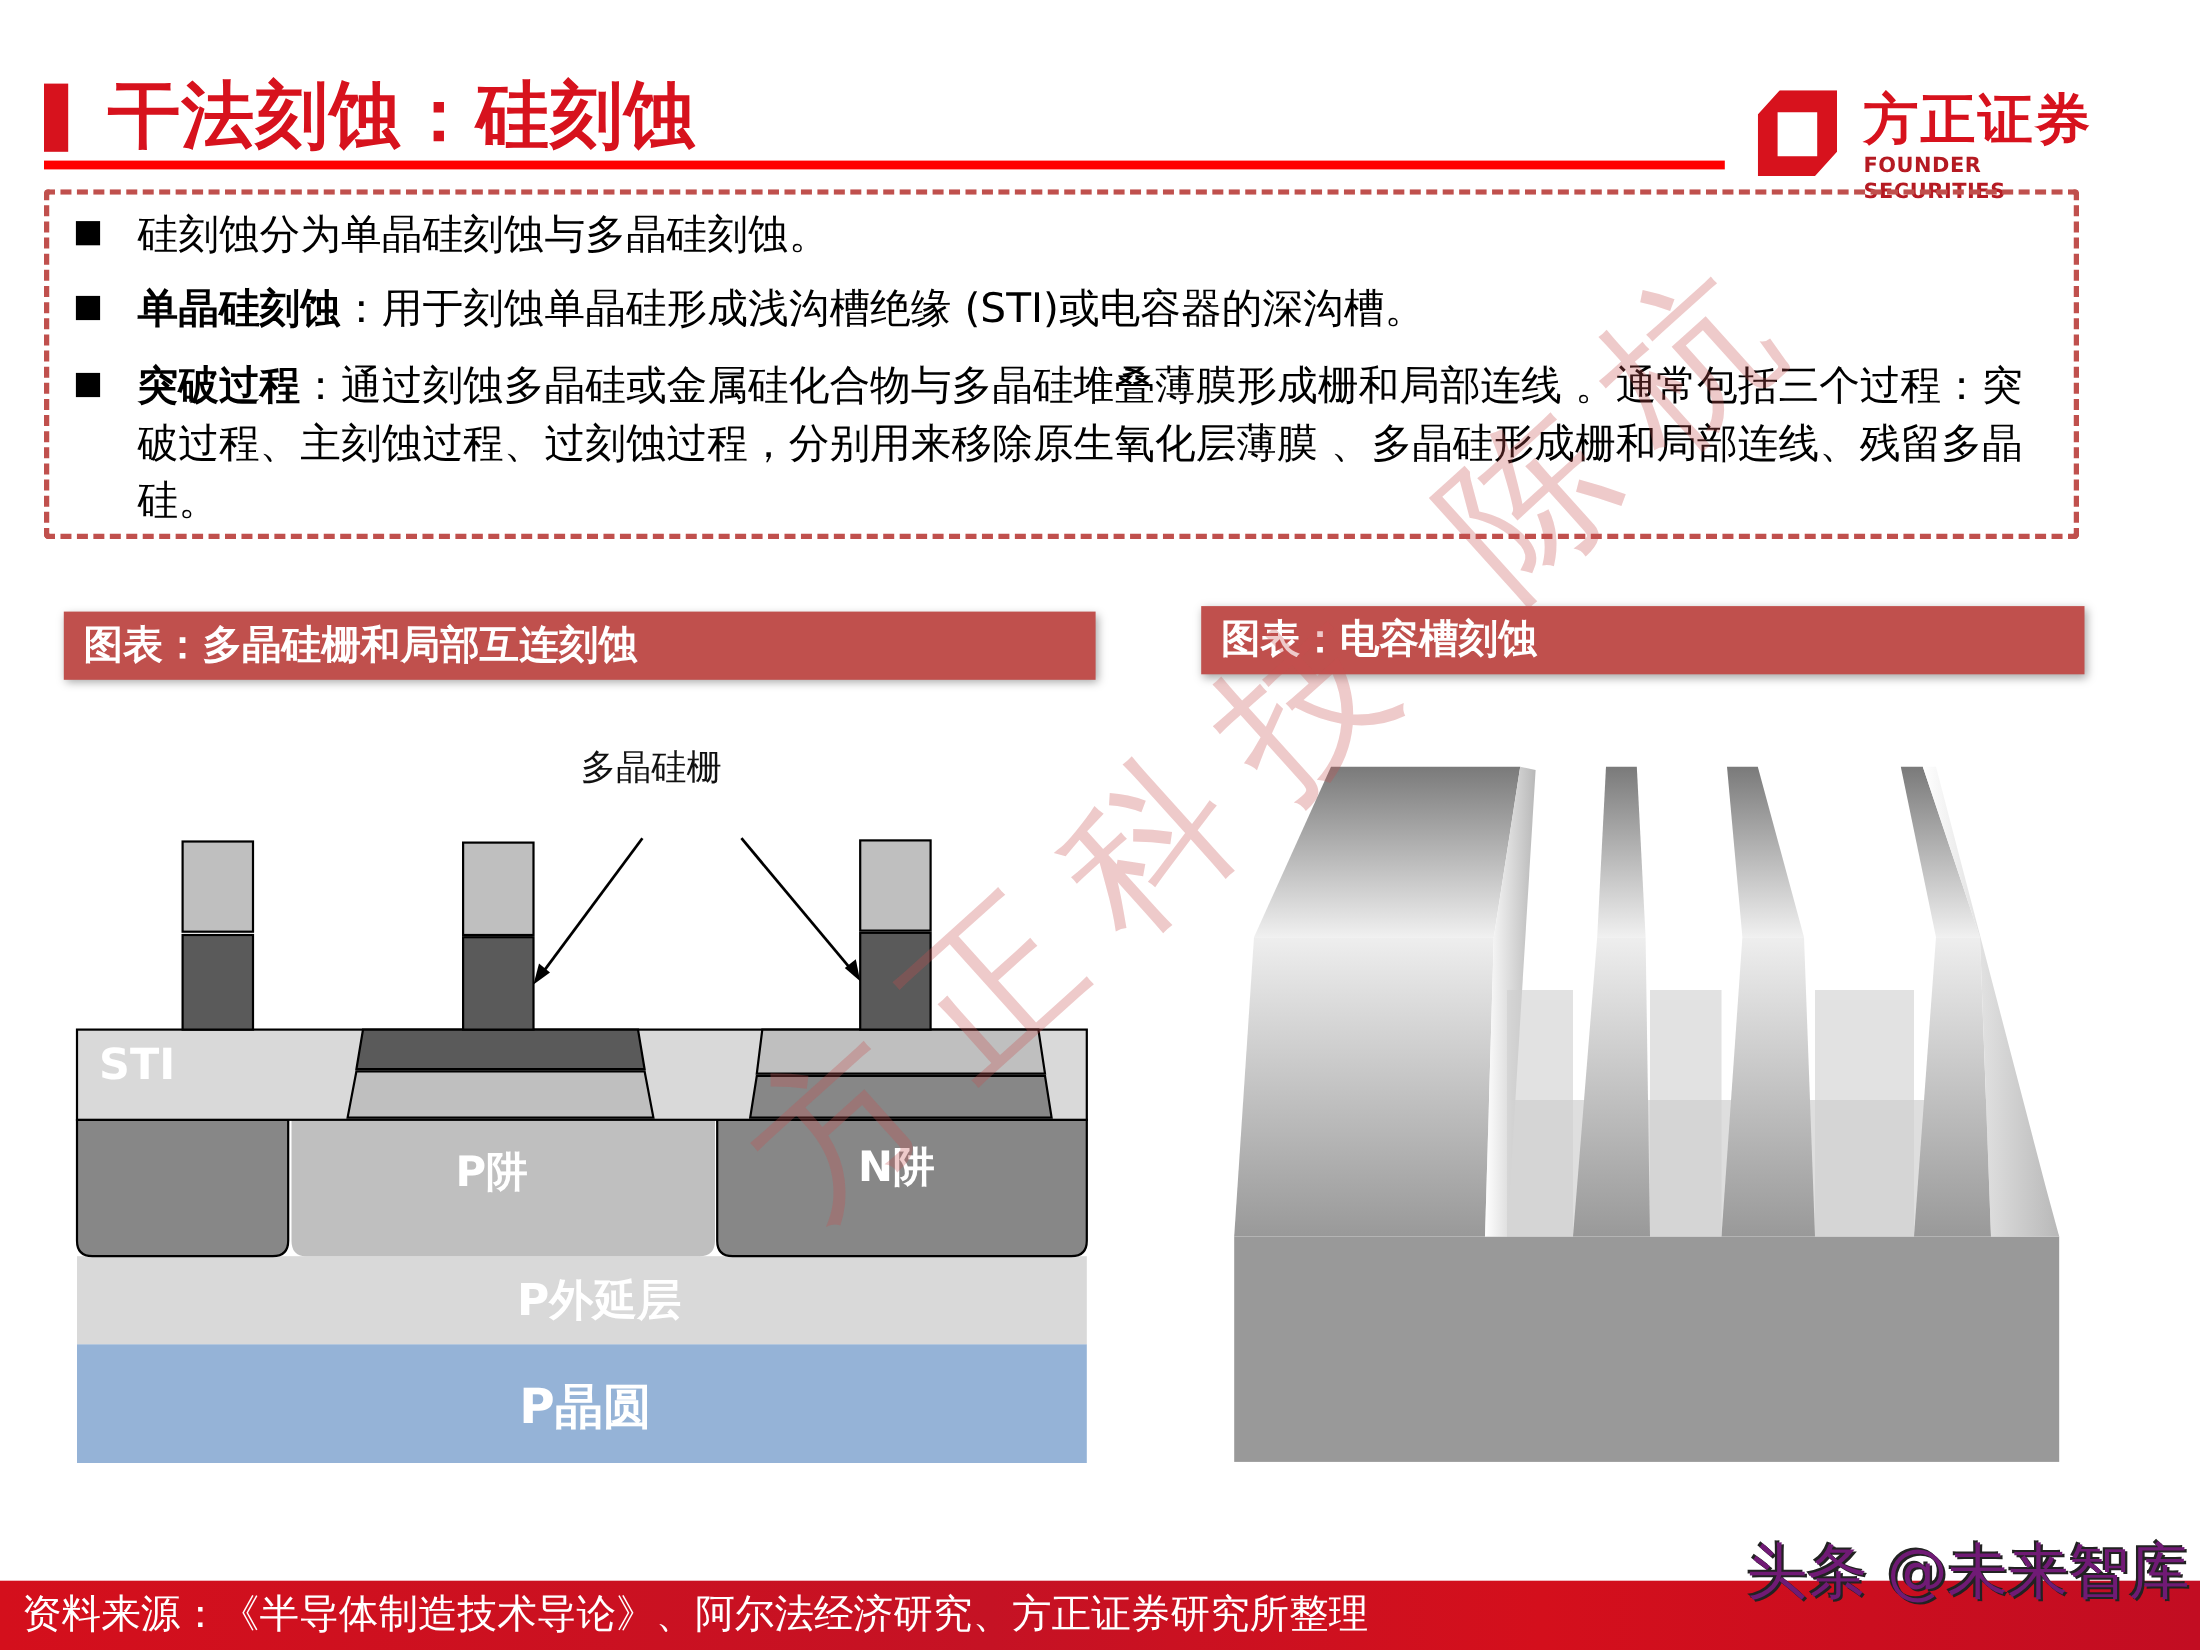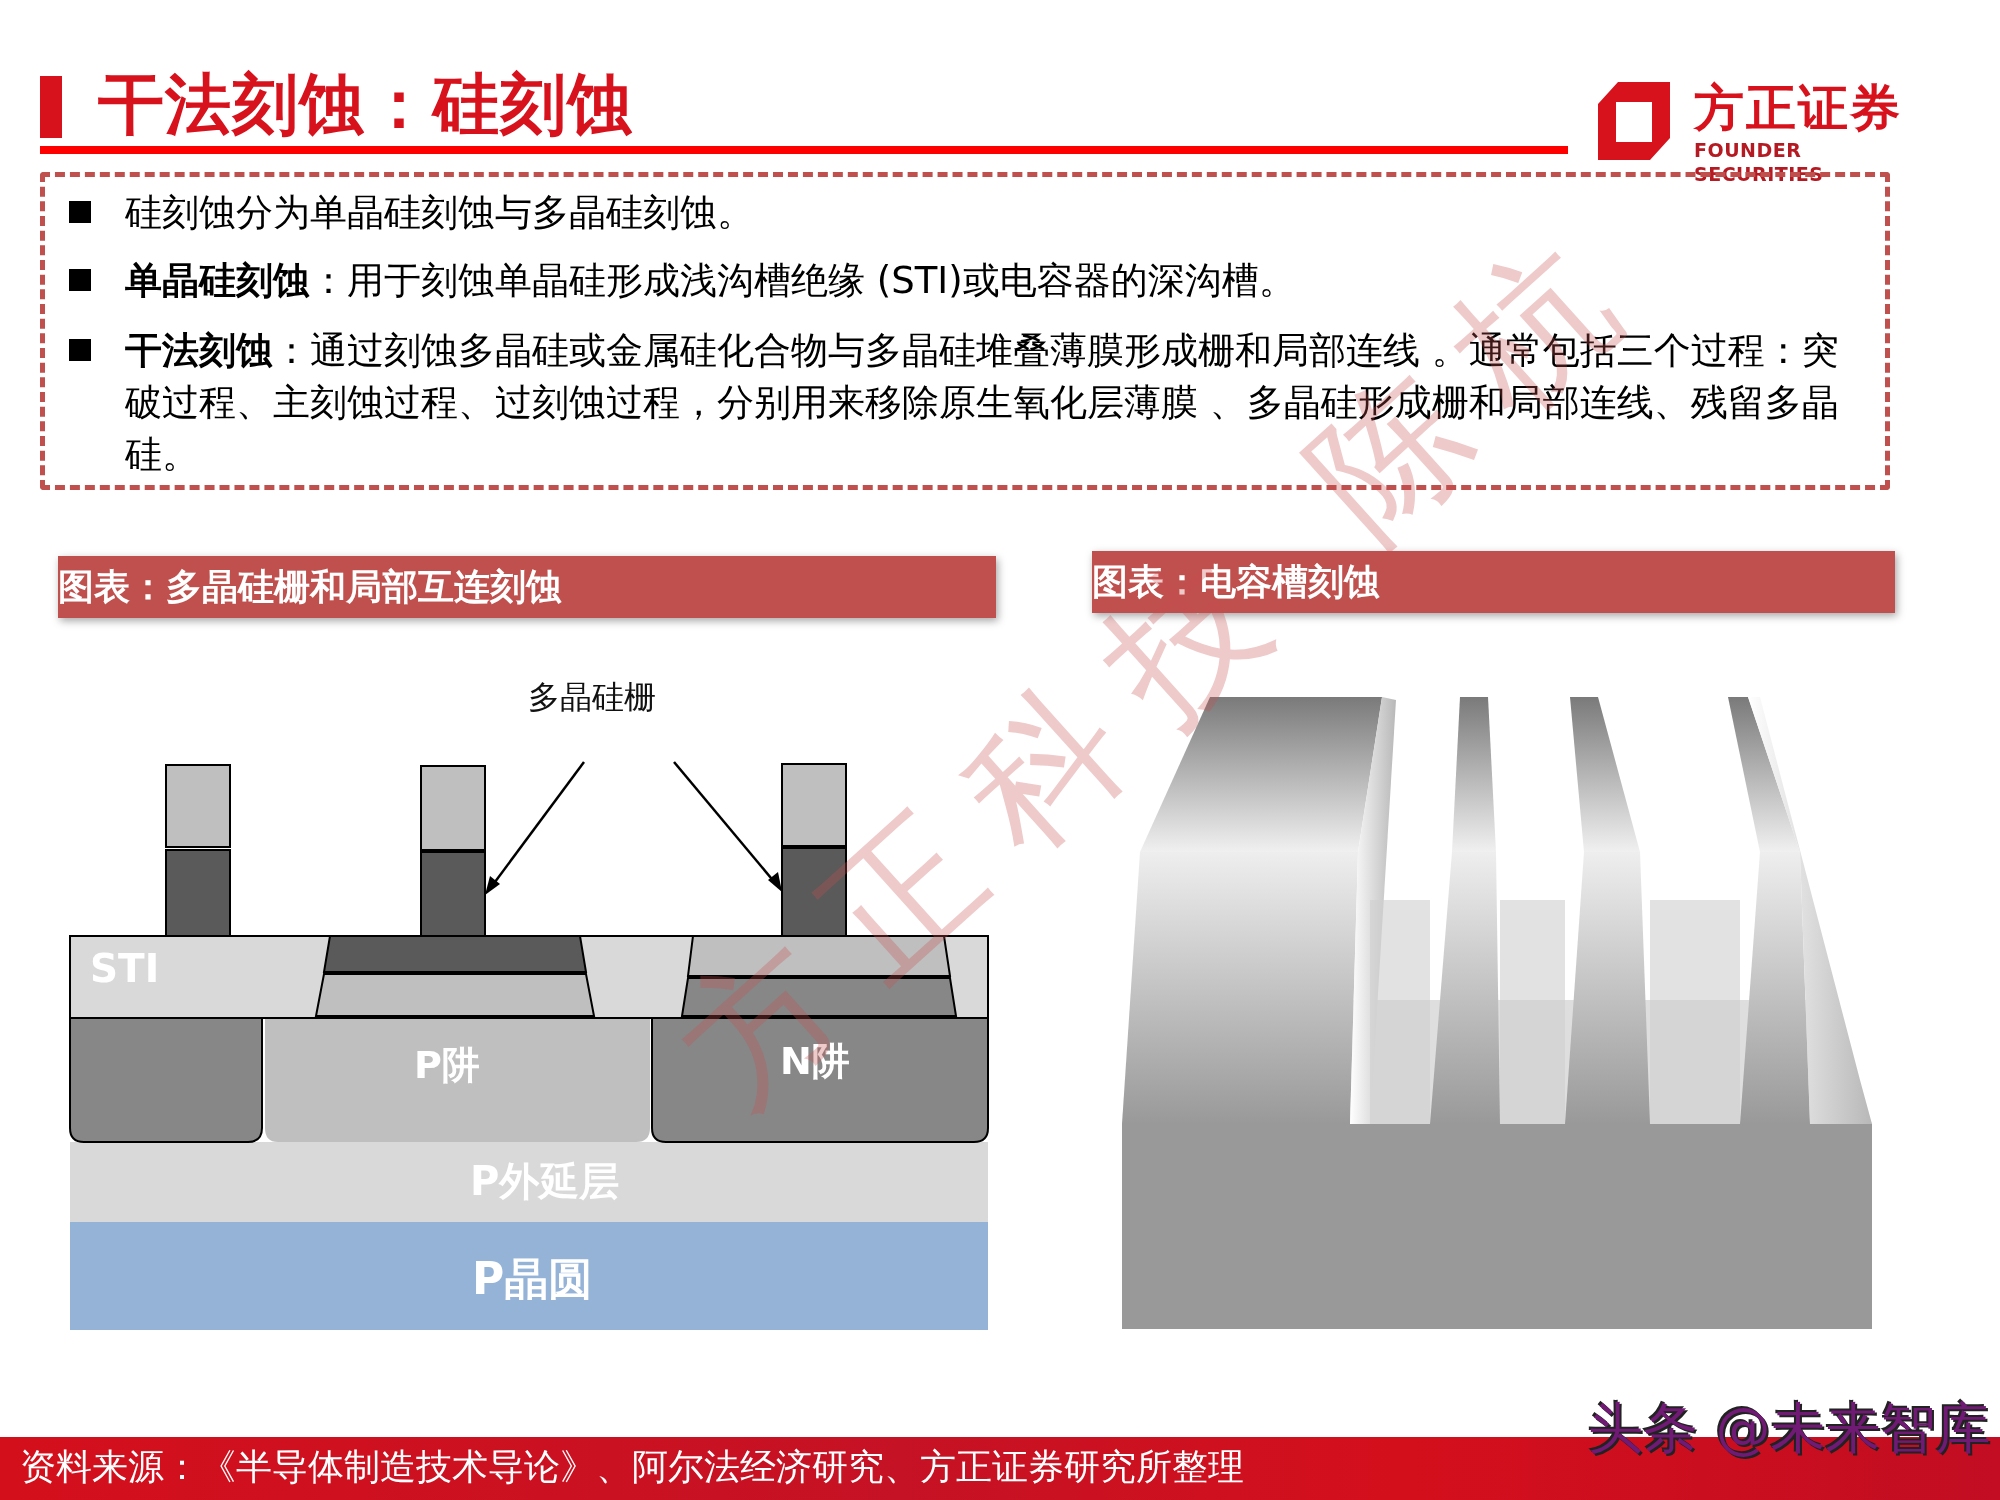--- a/index.html
+++ b/index.html
@@ -26,21 +26,21 @@
     border: 5px dashed #c0504d; border-radius: 4px; box-sizing: border-box;
   }
   .bullet-row { position: absolute; left: 24px; width: 1790px; font-size: 37px; color: #000; line-height: 52px; }
   .bullet-sq { position: absolute; left: 0; top: 14px; width: 22px; height: 22px; background: #000; }
   .bullet-text { position: absolute; left: 56px; width: 1750px; }
   .bullet-text b { font-weight: bold; }
 
   
   .fig-header {
     height: 62px; background: #c0504d; color: #fff;
-    font-size: 36px; font-weight: bold; line-height: 62px; box-sizing: border-box;
+    font-size: 36px; font-weight: bold; line-height: 62px; padding-left: 18px; box-sizing: border-box;
     box-shadow: 2px 3px 8px rgba(0,0,0,0.35);
   }
   .fig1-header { left: 58px; top: 556px; width: 938px; }
   .fig2-header { left: 1092px; top: 551px; width: 803px; }
 
   
   .gate-label { left: 528px; top: 676px; font-size: 32px; color: #111; }
   .diag-label { color: #ffffff; font-weight: bold; }
 
   
@@ -83,21 +83,21 @@
   </div>
   <div class="bullet-row" style="top:78px;">
     <span class="bullet-sq"></span>
     <span class="bullet-text">
       <b>单晶硅刻蚀</b><span>：用于刻蚀单晶硅形成浅沟槽绝缘 (STI)或电容器的深沟槽。</span>
     </span>
   </div>
   <div class="bullet-row" style="top:148px;">
     <span class="bullet-sq"></span>
     <span class="bullet-text" style="line-height:52px;">
-      <b>干法刻蚀</b><span>：通过刻蚀多晶硅或金属硅化合物与多晶硅堆叠薄膜形成栅和局部连线 。通常包括三个过程：突破过程、主刻蚀过程、过刻蚀过程，分别用来移除原生氧化层薄膜 、多晶硅形成栅和局部连线、残留多晶硅。</span>
+      <b>突破过程</b><span>：通过刻蚀多晶硅或金属硅化合物与多晶硅堆叠薄膜形成栅和局部连线 。通常包括三个过程：突破过程、主刻蚀过程、过刻蚀过程，分别用来移除原生氧化层薄膜 、多晶硅形成栅和局部连线、残留多晶硅。</span>
     </span>
   </div>
 </div>
 
 <div class="abs fig-header fig1-header">图表：多晶硅栅和局部互连刻蚀</div>
 <div class="abs gate-label">多晶硅栅</div>
 
 <svg class="abs" style="left:0;top:0;" width="1000" height="1340">
 
   <rect x="70" y="1222" width="918" height="108" fill="#95b3d7"></rect>

